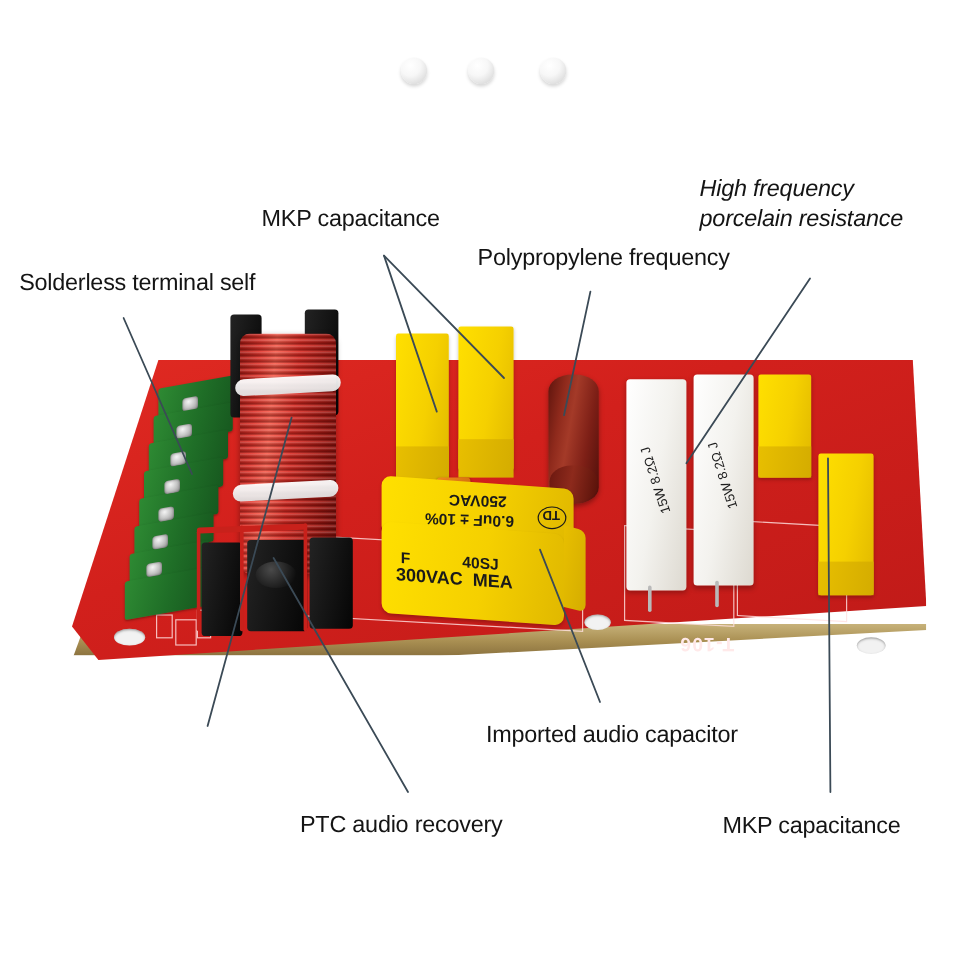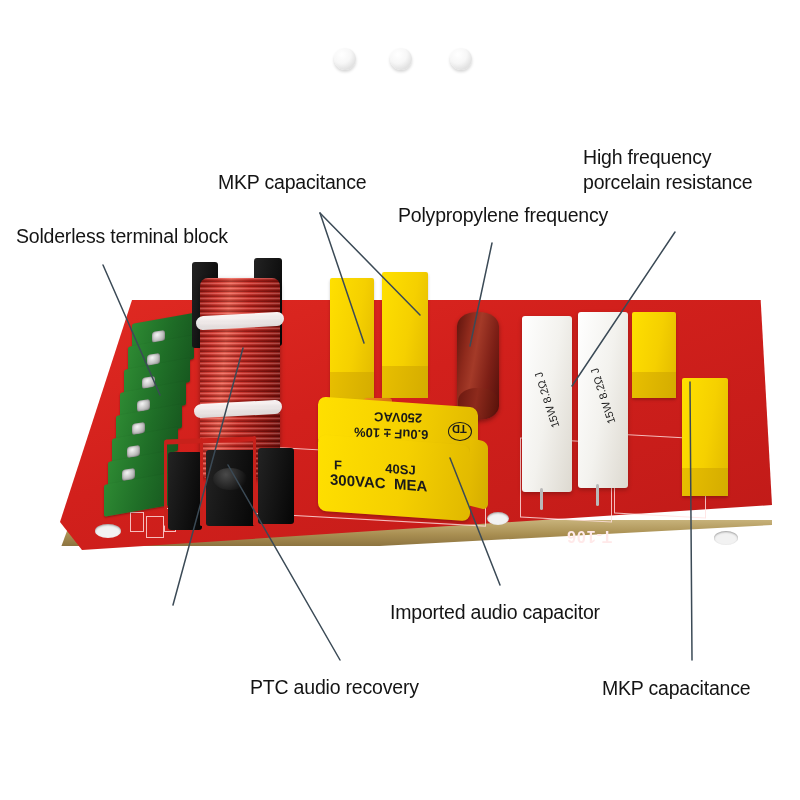--- a/index.html
+++ b/index.html
@@ -271,21 +271,21 @@
         <line x1="492" y1="243" x2="470" y2="346"></line>
         <line x1="675" y1="232" x2="572" y2="386"></line>
         <line x1="173" y1="605" x2="243" y2="348"></line>
         <line x1="340" y1="660" x2="228" y2="465"></line>
         <line x1="500" y1="585" x2="450" y2="458"></line>
         <line x1="692" y1="660" x2="690" y2="382"></line>
       </g>
   </svg>
 
   <div class="label" style="left: 218px; top: 170px;">MKP capacitance</div>
-  <div class="label" style="left: 16px; top: 224px;">Solderless terminal block</div>
+  <div class="label" style="left: 16px; top: 224px;">Solderless terminal self</div>
   <div class="label" style="left: 398px; top: 203px;">Polypropylene frequency</div>
-  <div class="label" style="left: 583px; top: 145px;">High frequency
+  <div class="label" style="left: 583px; top: 145px; font-style: italic;">High frequency
 porcelain resistance</div>
   <div class="label" style="left: 250px; top: 675px;">PTC audio recovery</div>
-  <div class="label" style="left: 390px; top: 600px;">Imported audio capacitor</div>
+  <div class="label" style="left: 405px; top: 600px;">Imported audio capacitor</div>
   <div class="label" style="left: 602px; top: 676px;">MKP capacitance</div>
 
 </div>
 
 </body></html>

